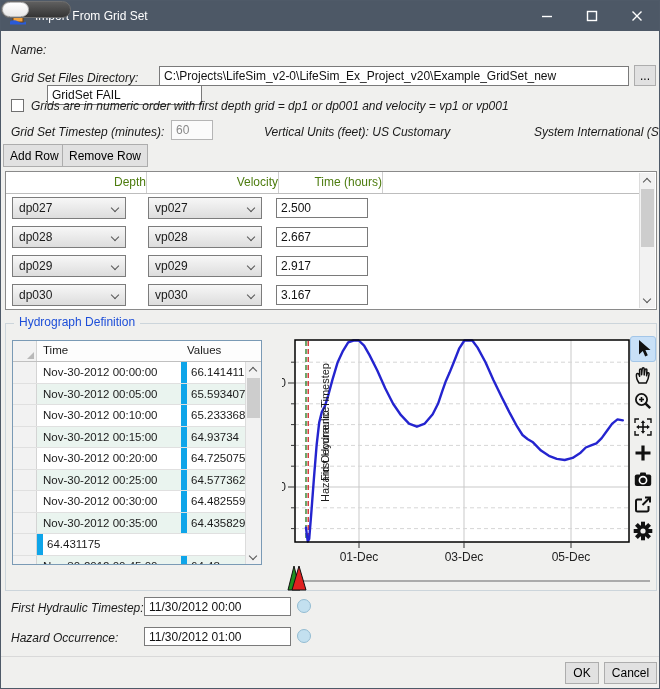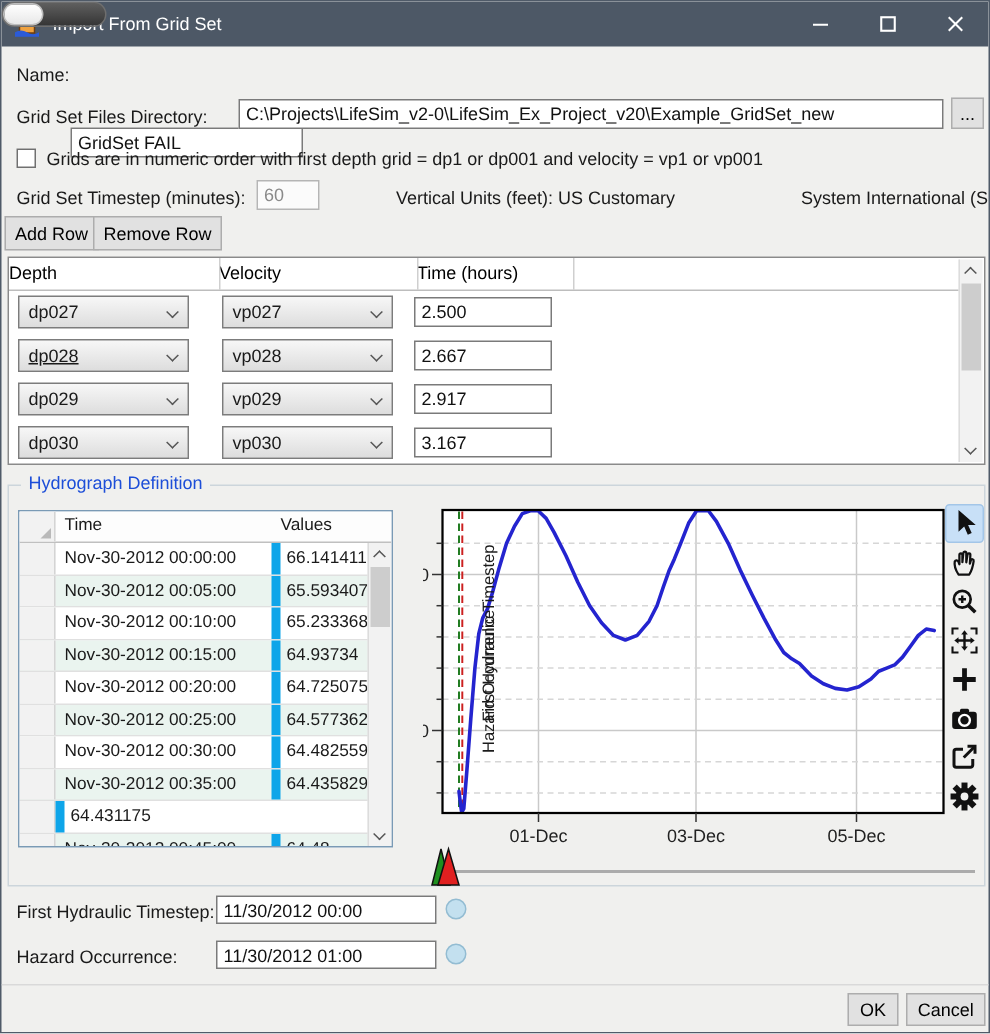--- a/index.html
+++ b/index.html
@@ -7,34 +7,34 @@
   .window{position:relative;width:660px;height:689px;background:#f0f0ee;
     font-family:"Liberation Sans",sans-serif;font-size:12px;color:#1a1a1a;
     border:1px solid #4f5a68;overflow:hidden;}
   
   .titlebar{position:absolute;left:0;top:0;width:100%;height:30px;background:#4d5866;display:flex;align-items:center;}
   .app-icon{margin-left:8px;width:18px;height:18px;}
   .title-text{color:#fff;margin-left:8px;font-size:12px;}
   .win-btns{position:absolute;right:0;top:0;height:30px;display:flex;}
   .win-btn{width:45px;height:30px;display:flex;align-items:center;justify-content:center;}
   
-  .lbl{position:absolute;white-space:nowrap;}
+  .lbl{position:absolute;white-space:nowrap;font-style:italic;}
   .tb{position:absolute;border:1px solid #7a7a7a;background:#fff;font-family:"Liberation Sans",sans-serif;
       font-size:12px;padding:1px 4px;color:#111;}
   .btn{position:absolute;background:#e1e1e1;border:1px solid #adadad;font-family:"Liberation Sans",sans-serif;
       font-size:12px;text-align:center;padding:0;}
   .checkbox{position:absolute;width:13px;height:13px;background:#fff;border:1px solid #707070;}
   .toggle{position:absolute;width:70px;height:17px;border-radius:9px;border:1px solid #6e6e6e;
       background:linear-gradient(#5f5f5f,#353535);}
   .toggle .knob{position:absolute;left:0px;top:0px;width:27px;height:15px;border-radius:8px;
       background:linear-gradient(#ffffff,#e8e8e8);border:1px solid #bdbdbd;}
   .circle-btn{position:absolute;width:14px;height:14px;border-radius:50%;background:#c3e0ef;border:1px solid #93bcd2;}
   
   .grid-panel{position:absolute;left:4px;top:170px;width:652px;height:139px;background:#fff;border:1px solid #8a8a8a;}
-  .ghead{position:absolute;top:3px;height:17px;text-align:left;font-size:12px;color:#000000;}
+  .ghead{position:absolute;top:3px;height:17px;text-align:right;font-size:12px;color:#4d7c0f;}
   .gvline{position:absolute;top:0;width:1px;height:21px;background:#cfcfcf;}
   .ghline{position:absolute;left:0;top:21px;height:1px;width:634px;background:#bdbdbd;}
   .dd{position:absolute;height:22px;border:1px solid #7c7c7c;background:linear-gradient(#f7f7f7,#dddddd);
       display:flex;align-items:center;padding-left:6px;}
   .dd .chev{position:absolute;right:7px;top:7px;}
   .chev-down{width:6px;height:6px;border-right:1.4px solid #555;border-bottom:1.4px solid #555;transform:rotate(45deg);}
   .chev-up{width:6px;height:6px;border-right:1.4px solid #555;border-bottom:1.4px solid #555;transform:rotate(-135deg);}
   .sb{position:absolute;background:#f2f2f2;border-left:1px solid #dcdcdc;}
   .sb .arrow{position:absolute;left:4px;}
   .sb .thumb{position:absolute;left:1px;width:13px;background:#cdcdcd;}
@@ -128,21 +128,21 @@
     <div class="dd" style="left:6px;top:25px;width:114px;">
         <span>dp027</span>
         <span class="chev chev-down"></span>
       </div>
     <div class="dd" style="left:142px;top:25px;width:114px;">
         <span>vp027</span>
         <span class="chev chev-down"></span>
       </div>
     <input class="tb" style="left: 270px; top: 26px; width: 92px; height: 20px;" value="2.500">
 
-    <div class="dd" style="left:6px;top:54px;width:114px;text-decoration:underline;">
+    <div class="dd" style="left:6px;top:54px;width:114px;">
         <span>dp028</span>
         <span class="chev chev-down"></span>
       </div>
     <div class="dd" style="left:142px;top:54px;width:114px;">
         <span>vp028</span>
         <span class="chev chev-down"></span>
       </div>
     <input class="tb" style="left: 270px; top: 55px; width: 92px; height: 20px;" value="2.667">
 
     <div class="dd" style="left:6px;top:83px;width:114px;">

